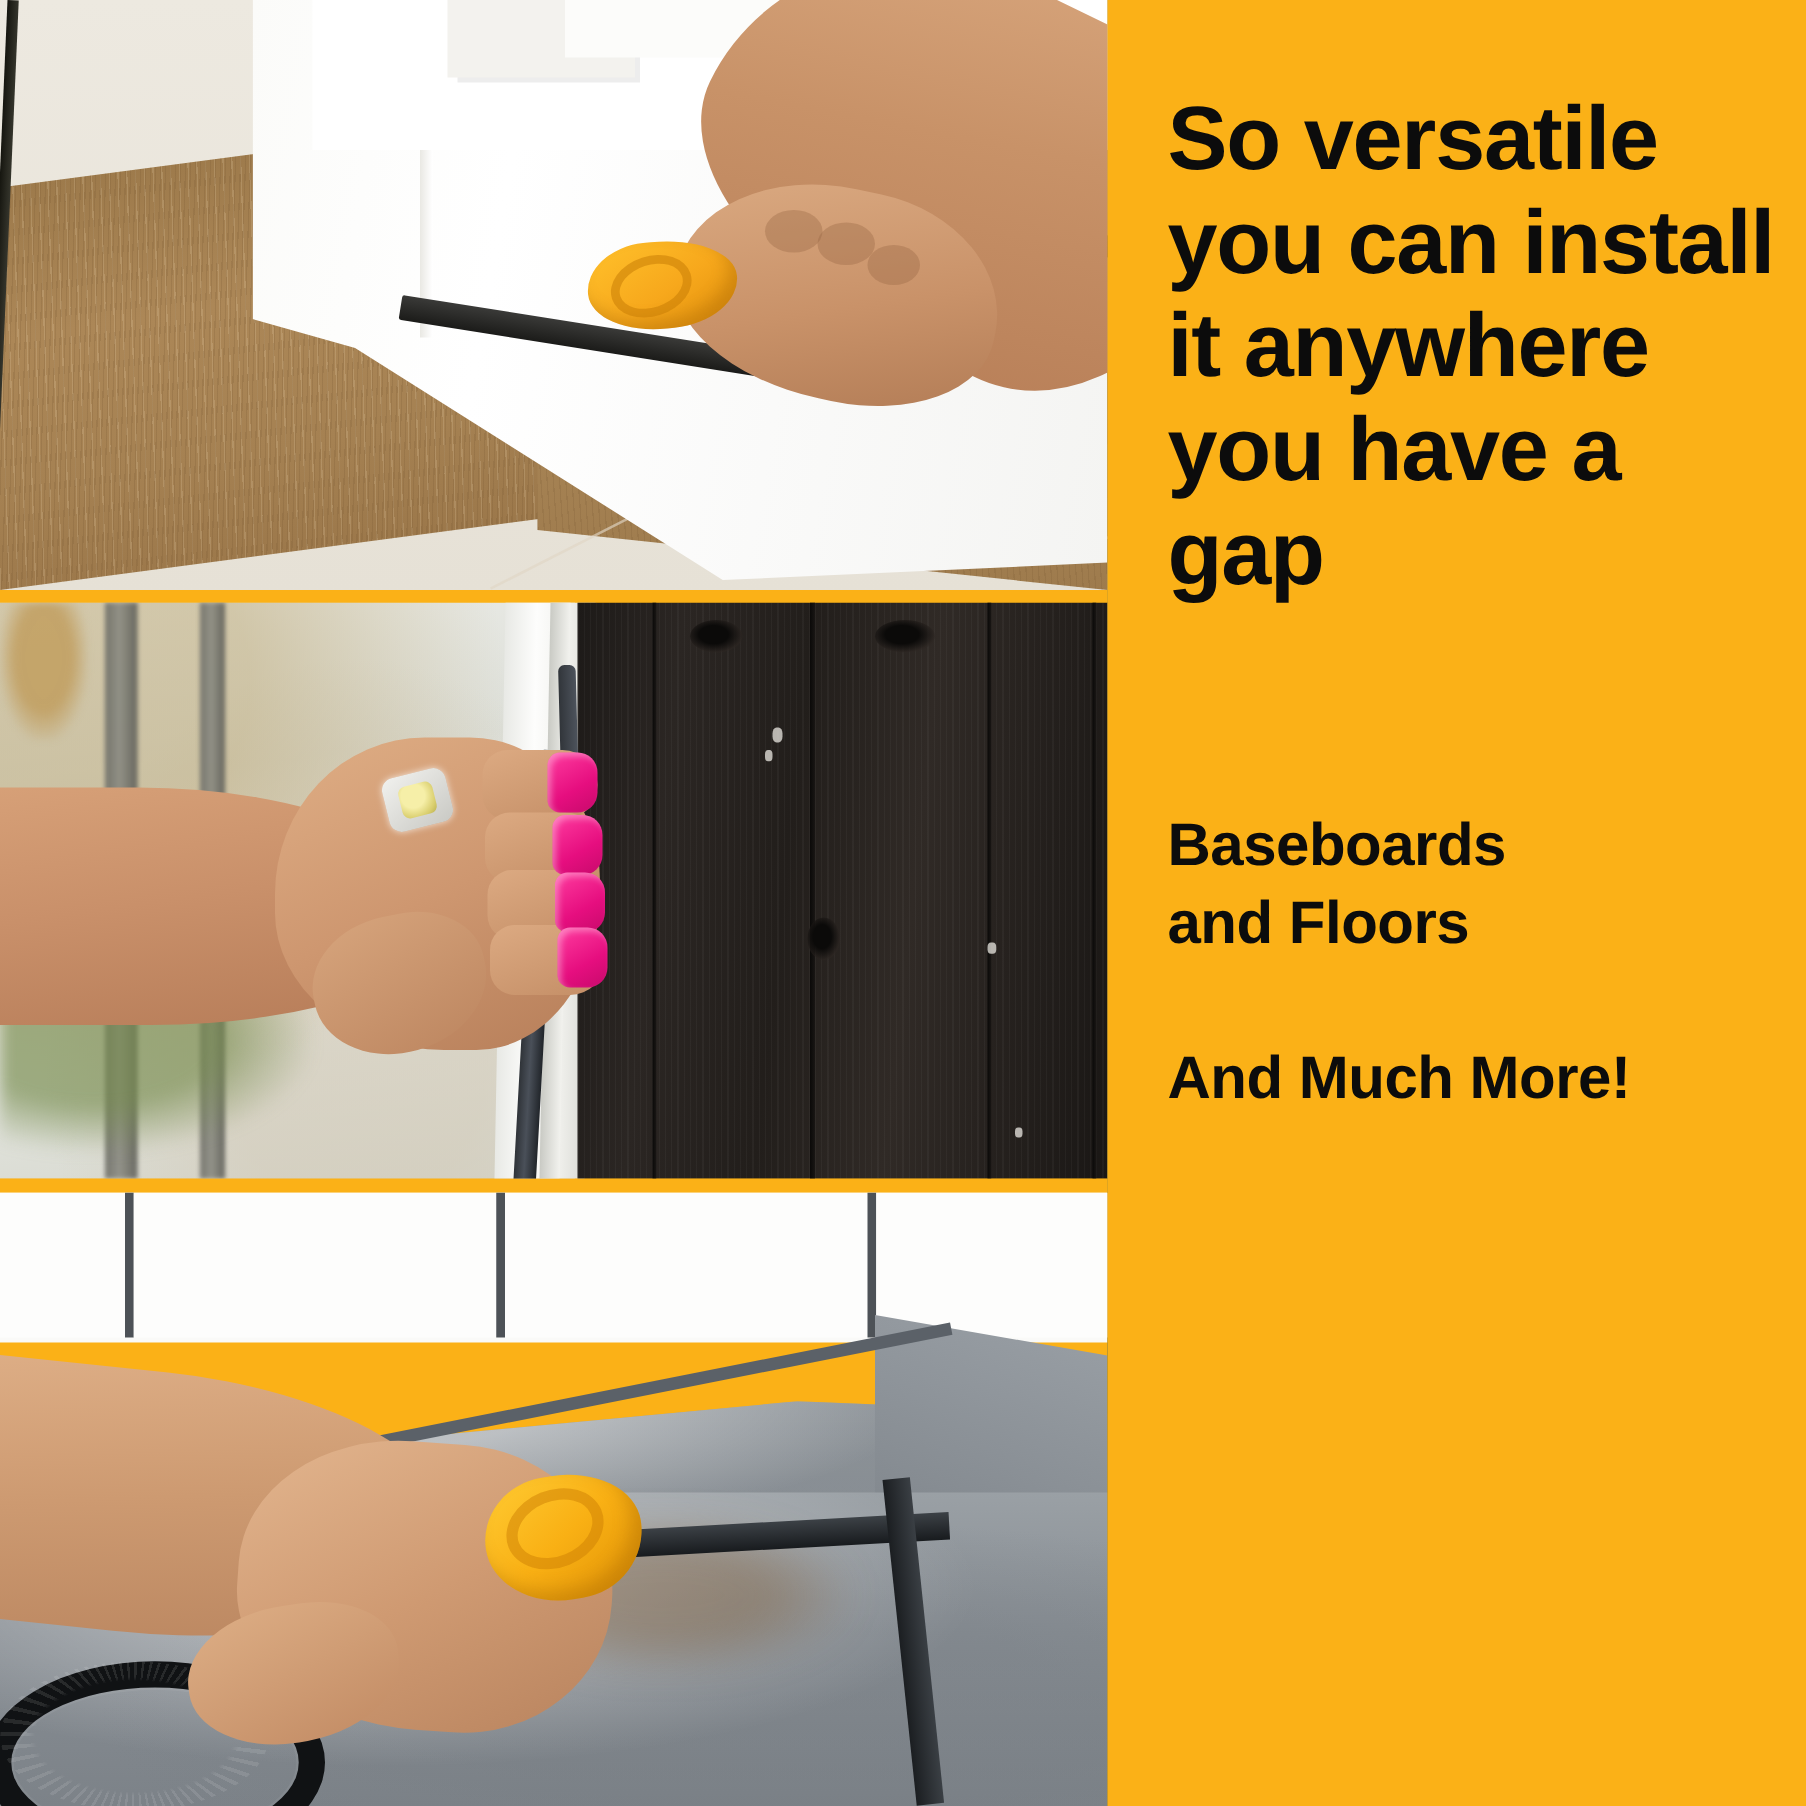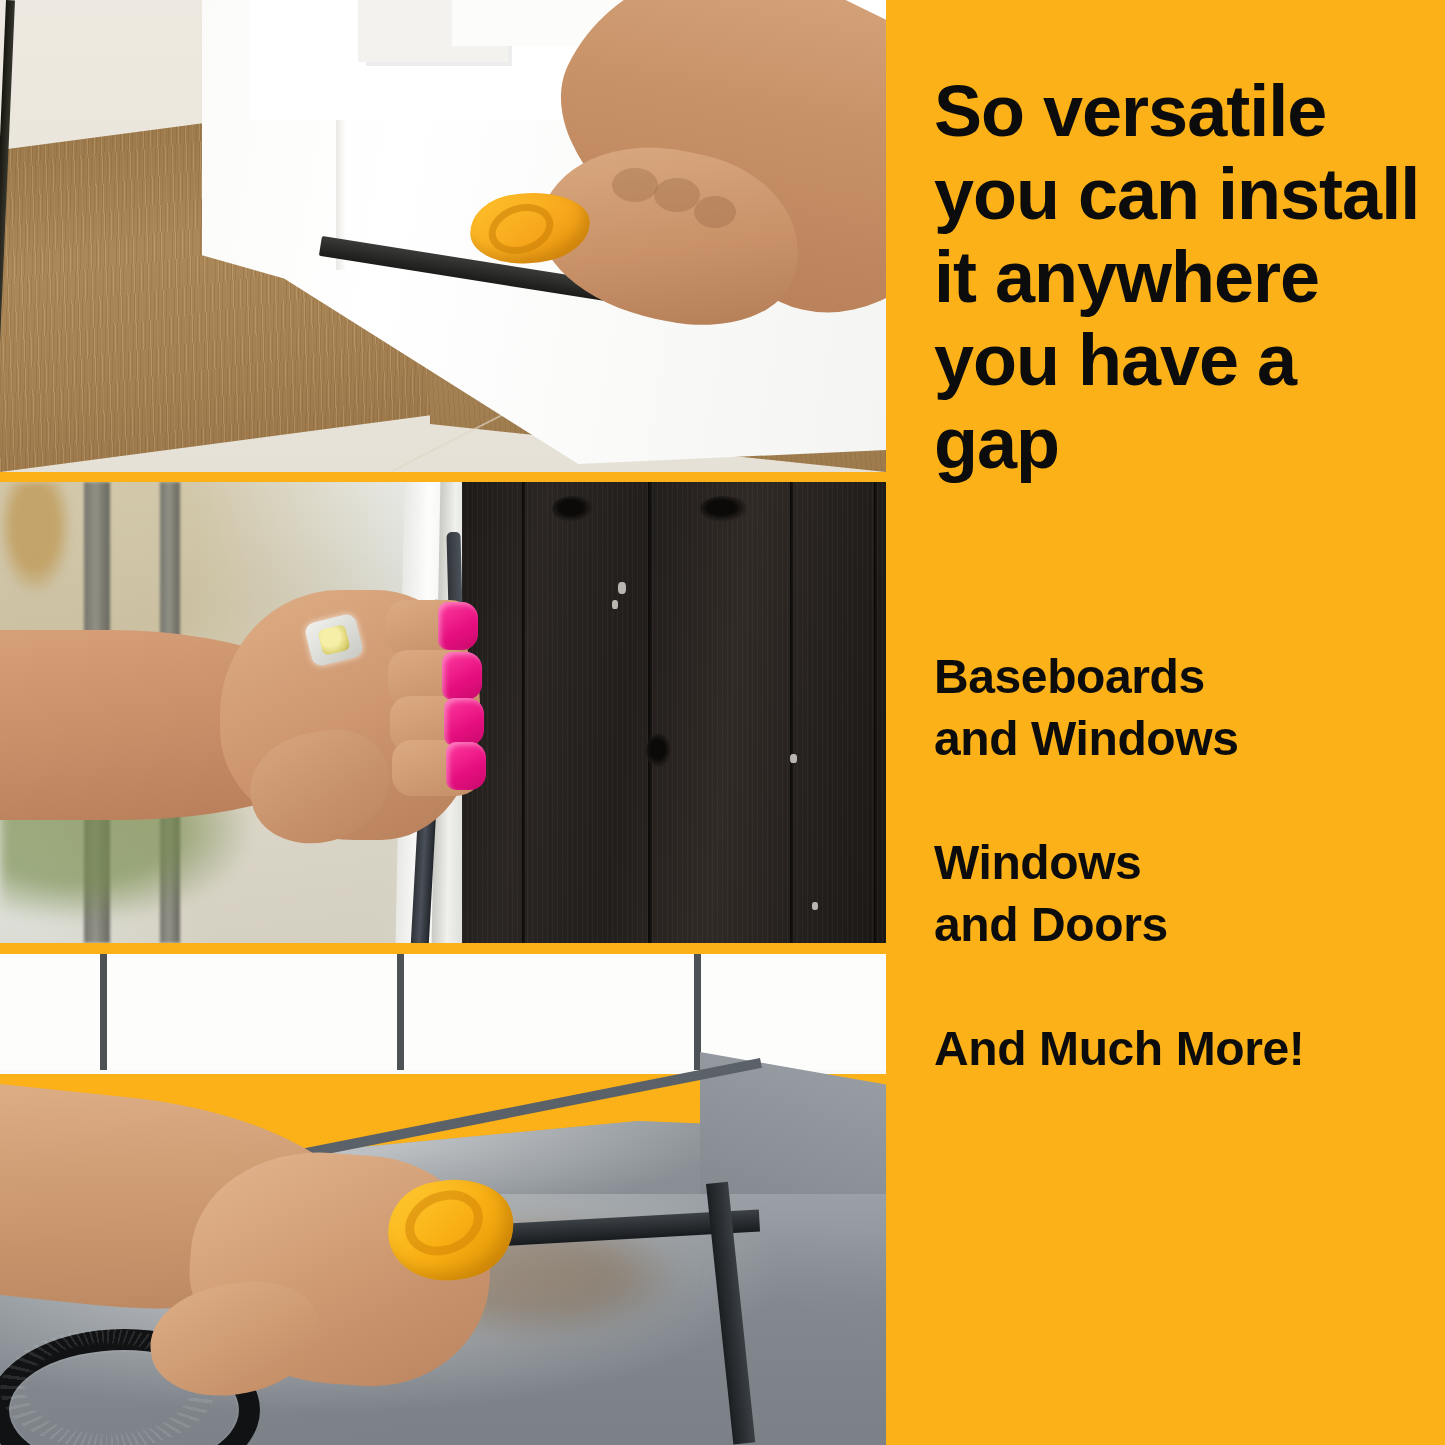--- a/index.html
+++ b/index.html
@@ -478,20 +478,18 @@
       </div>
     </div>
 
   </div>
 
   <div class="text-panel">
     <h1 class="headline">So versatile you can install it anywhere you have a gap</h1>
 
     <div class="benefits">
       <p class="benefit">Baseboards
-and Windows</p>
-      <p class="benefit">Windows
-and Doors</p>
+and Floors</p>
       <p class="benefit">And Much More!</p>
     </div>
   </div>
 
 </div>
 
 </body></html>

